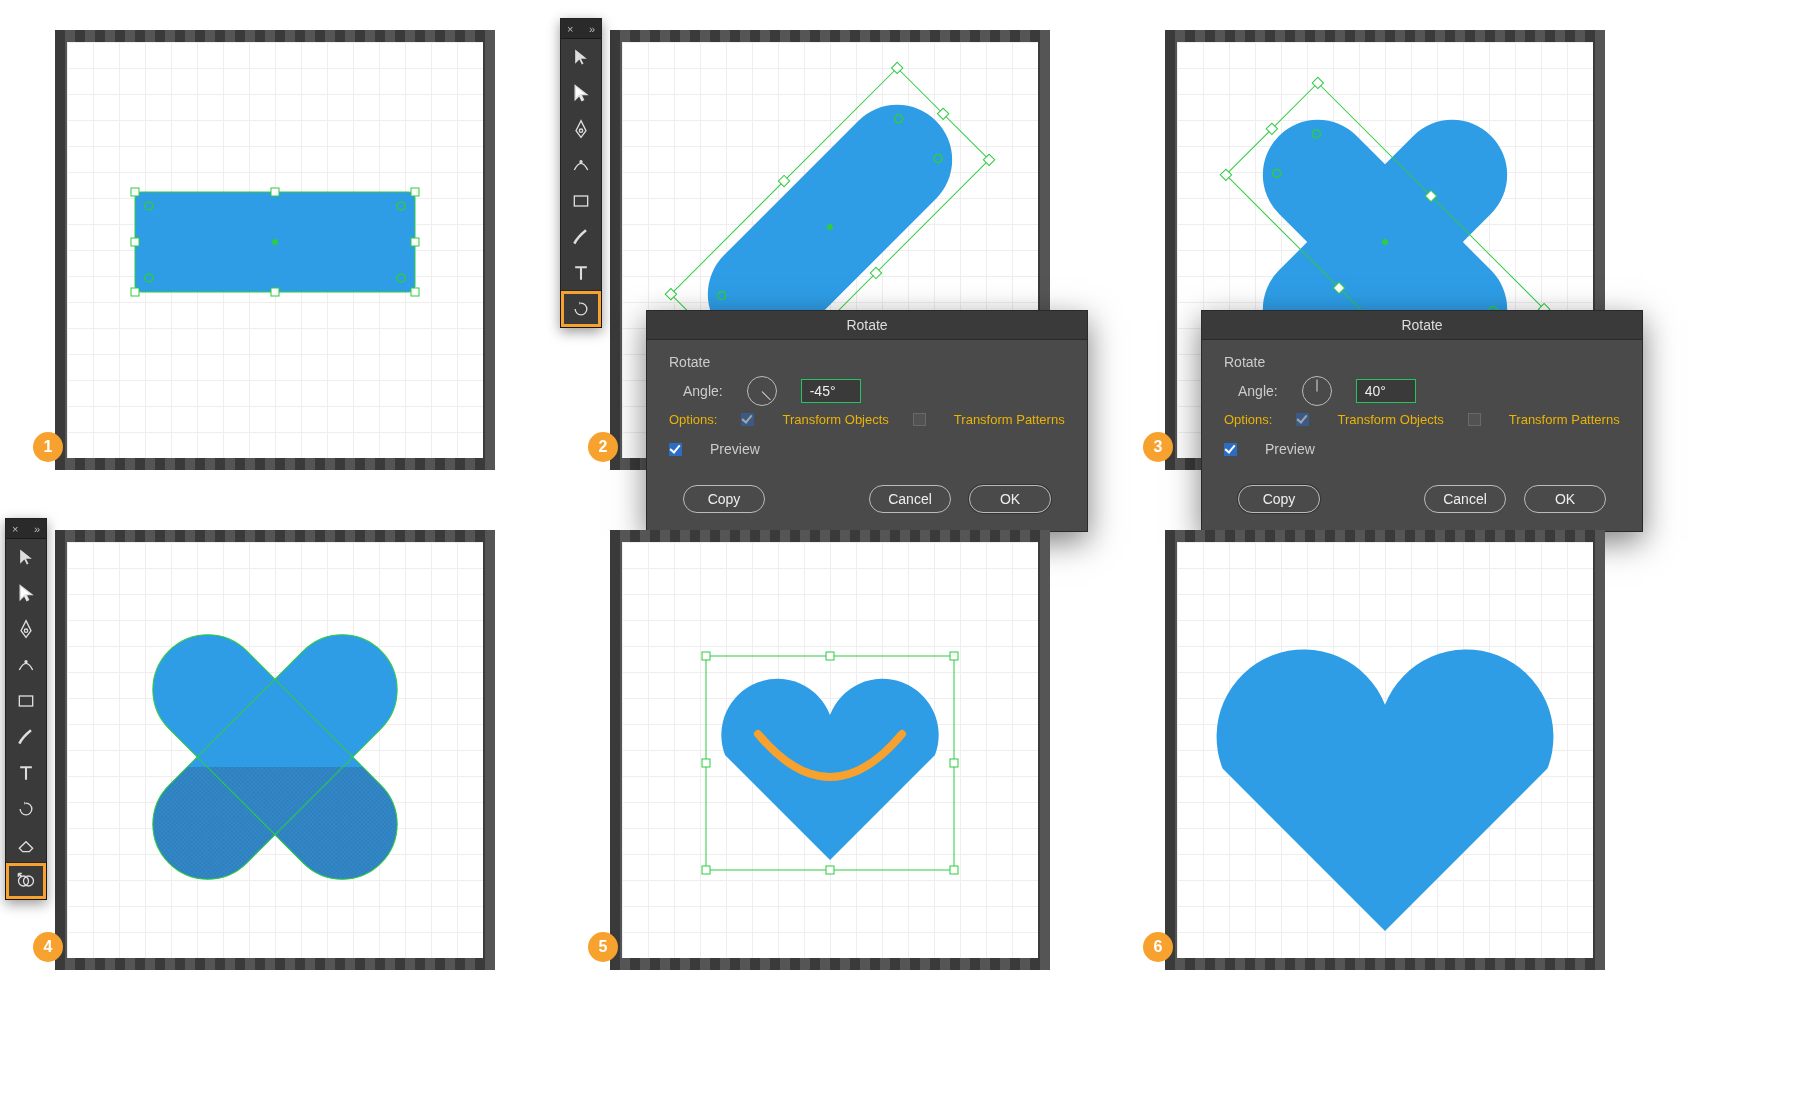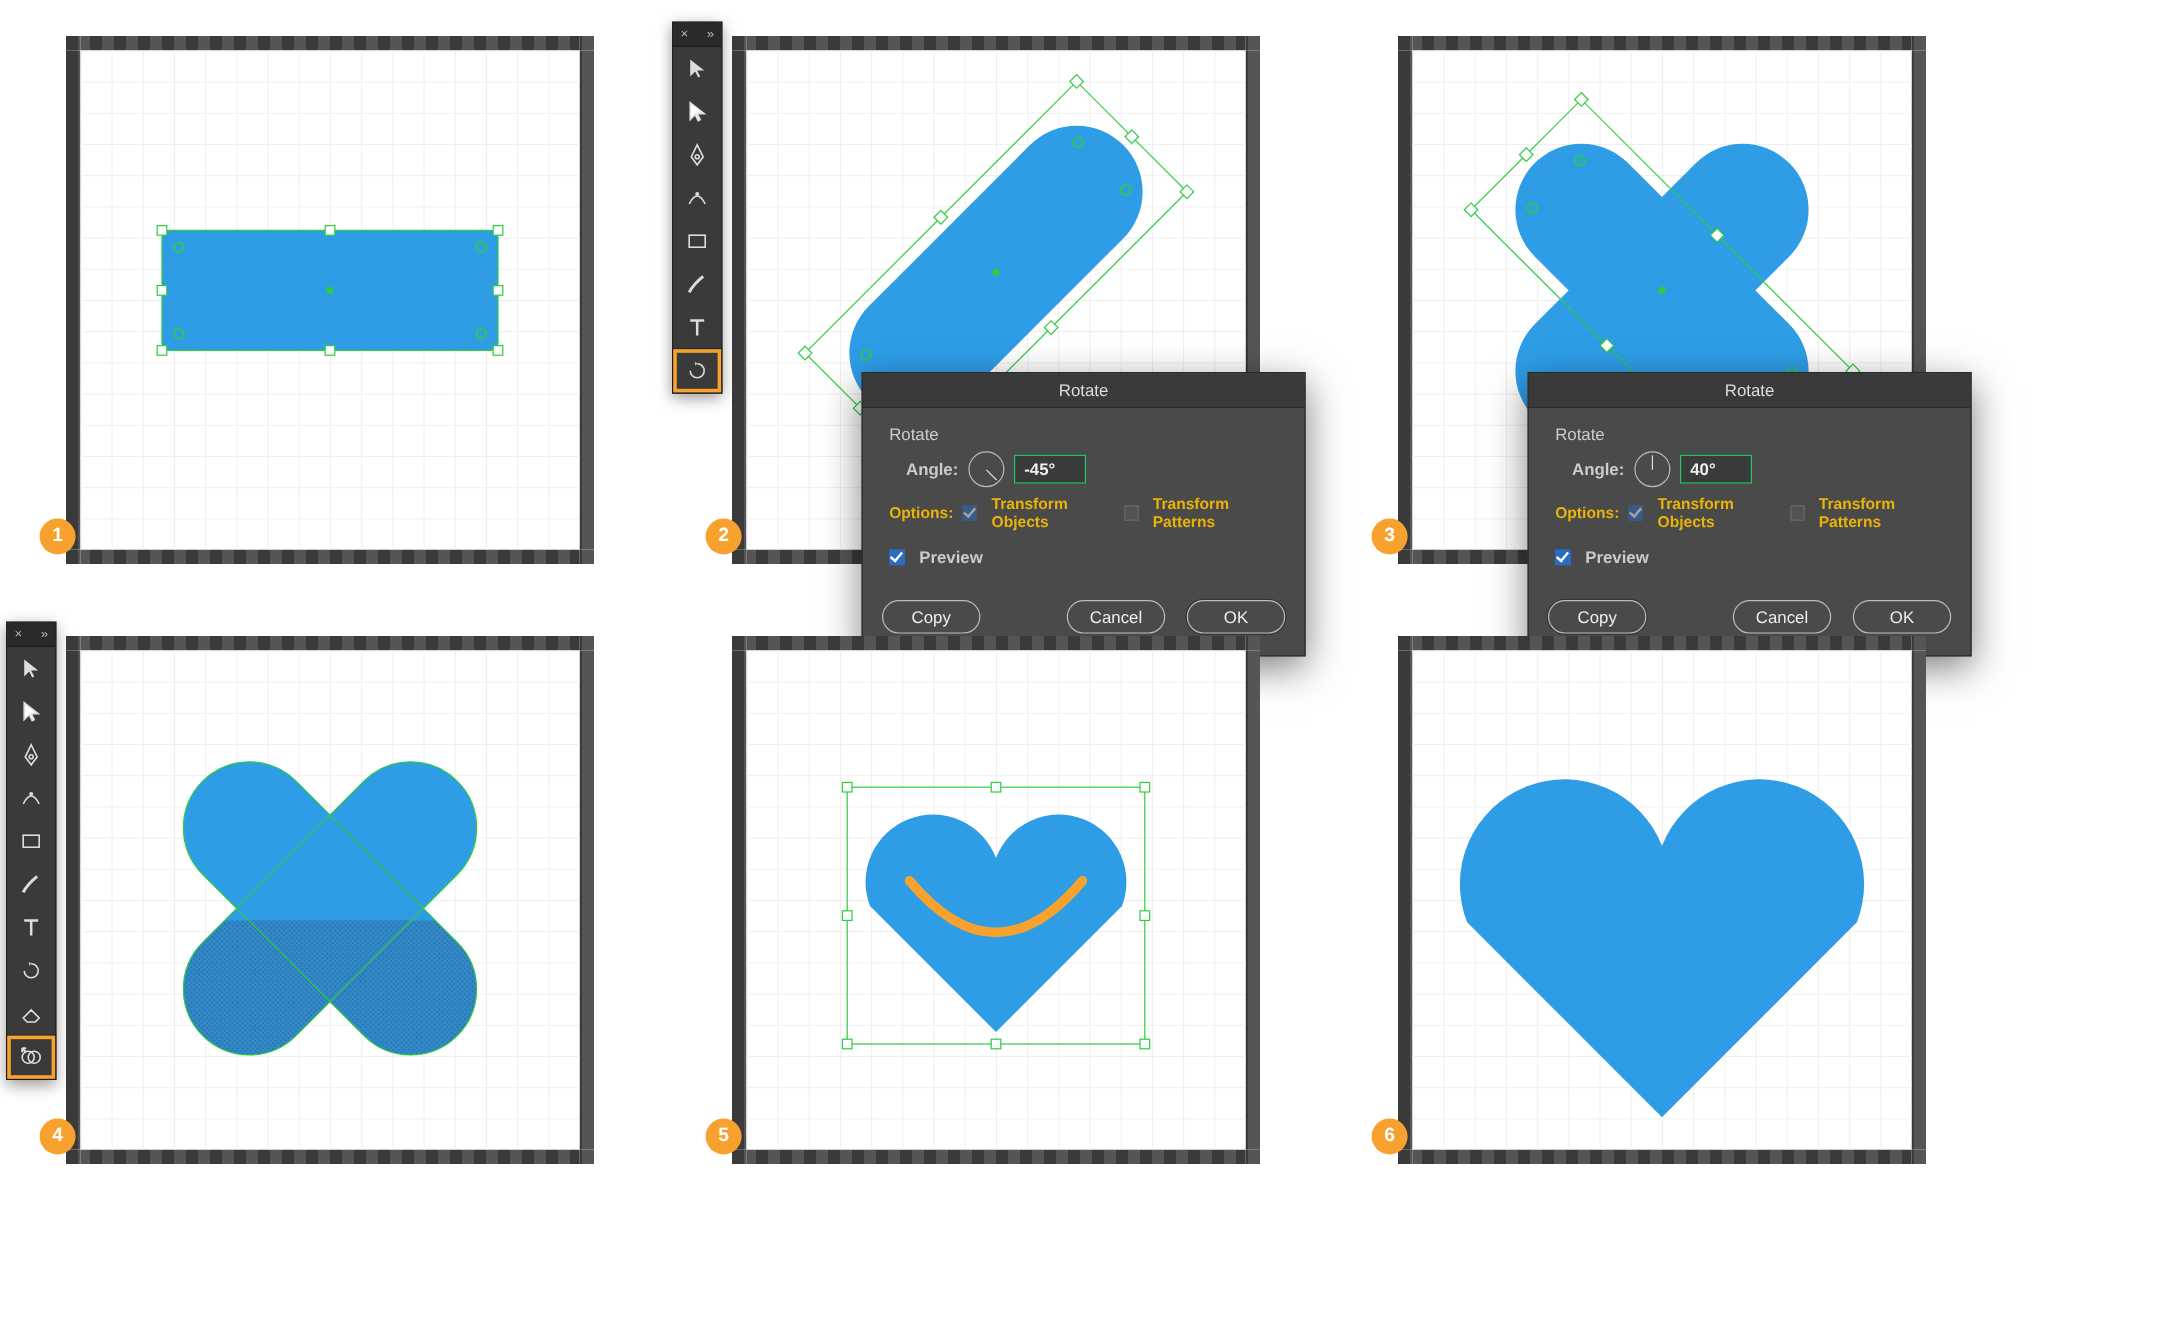--- a/index.html
+++ b/index.html
@@ -80,36 +80,36 @@
   .tool svg { stroke: #ddd; fill: none; stroke-width: 1.6; }
   .highlight-box {
     border: 3px solid #F7A22E;
     box-shadow: 0 0 0 1px rgba(0,0,0,.3);
   }
 
   
   .dialog {
     position: absolute;
     background: #4a4a4a;
-    width: 370px;
+    width: 442px;
     border: 1px solid #2a2a2a;
     box-shadow: 0 10px 30px rgba(0,0,0,.5);
     color: #ccc;
     font-size: 14px;
   }
   .dialog-title {
     background: #3a3a3a;
     text-align: center;
     padding: 6px;
     color: #ddd;
     font-size: 14px;
     border-bottom: 1px solid #2a2a2a;
   }
   .dialog-body { padding: 14px 20px 14px 22px; }
-  .dialog-row { display: flex; align-items: center; gap: 8px; margin: 6px 0; font-weight: bold; }
+  .dialog-row { display: flex; align-items: center; gap: 24px; margin: 6px 0; }
   .angle-icon {
     width: 30px; height: 30px; border: 1px solid #bbb; border-radius: 50%;
     position: relative;
   }
   .angle-icon::after {
     content:"";
     position:absolute; left:50%; top:50%;
     width: 12px; height: 1px; background:#ddd;
     transform-origin: left center;
   }
@@ -117,21 +117,21 @@
   .angle-90::after { transform: rotate(-90deg); }
   .field {
     background: #3a3a3a; border: 1px solid #22c55e;
     color: #eee; padding: 3px 8px; min-width: 60px; font-size: 14px;
   }
   .opt-label { color: #eab308; font-size: 13px; }
   .chk { width: 13px; height: 13px; border: 1px solid #888; background: #5a5a5a; display:inline-block; margin-right:4px; position:relative; }
   .chk.on { background: #2b6cc4; border-color:#2b6cc4; }
   .chk.on::after { content:""; position:absolute; left:2px; top:-1px; width:4px; height:8px; border:solid #fff; border-width:0 2px 2px 0; transform:rotate(40deg);}
   .chk.dis { opacity:.5; }
-  .dialog-buttons { display:flex; justify-content:space-between; gap: 18px; padding: 8px 16px 18px; }
+  .dialog-buttons { display:flex; justify-content:space-between; gap: 18px; padding: 8px 36px 18px; }
   .spacer { flex: 1; }
   .btn {
     border: 1px solid #bbb; border-radius: 18px;
     padding: 5px 0; color: #eee; background: transparent;
     width: 82px; text-align:center; font-size: 14px;
   }
 
   .blue { fill:#2E9DE6; }
 
 </style>

